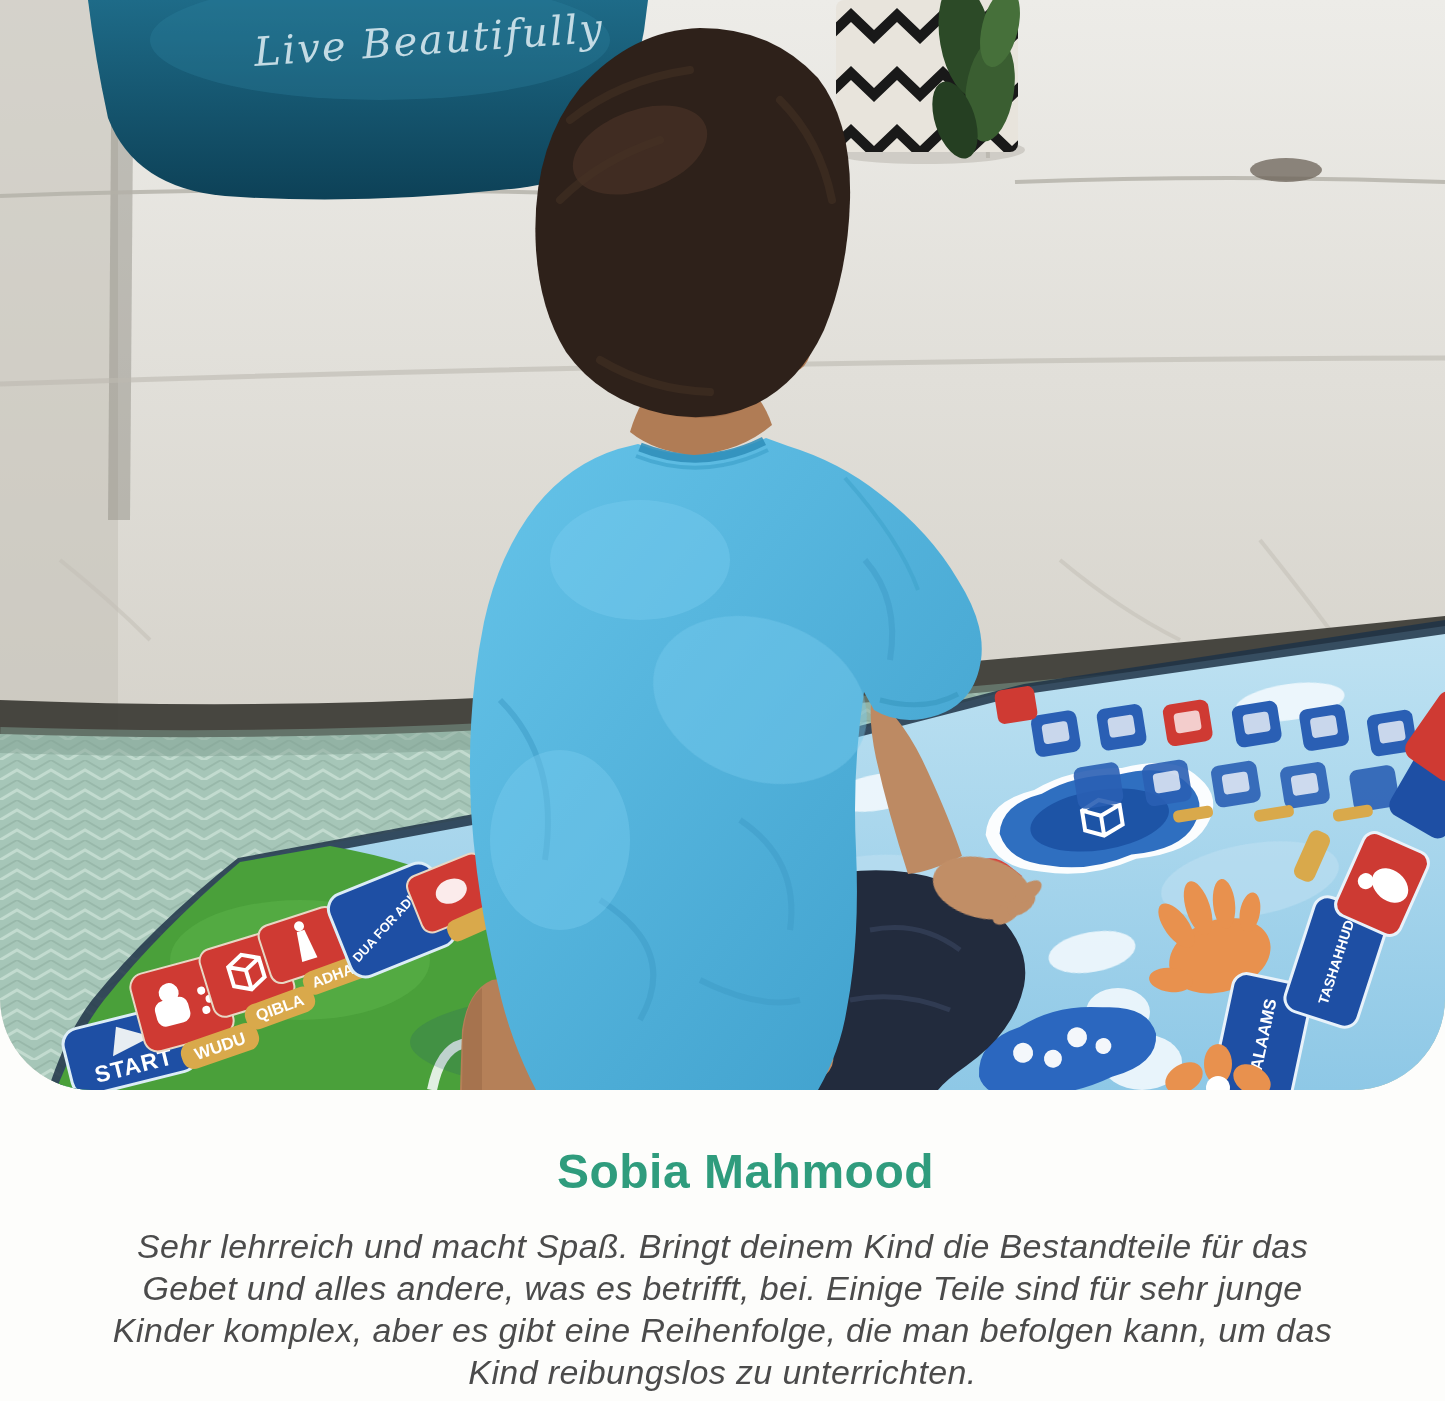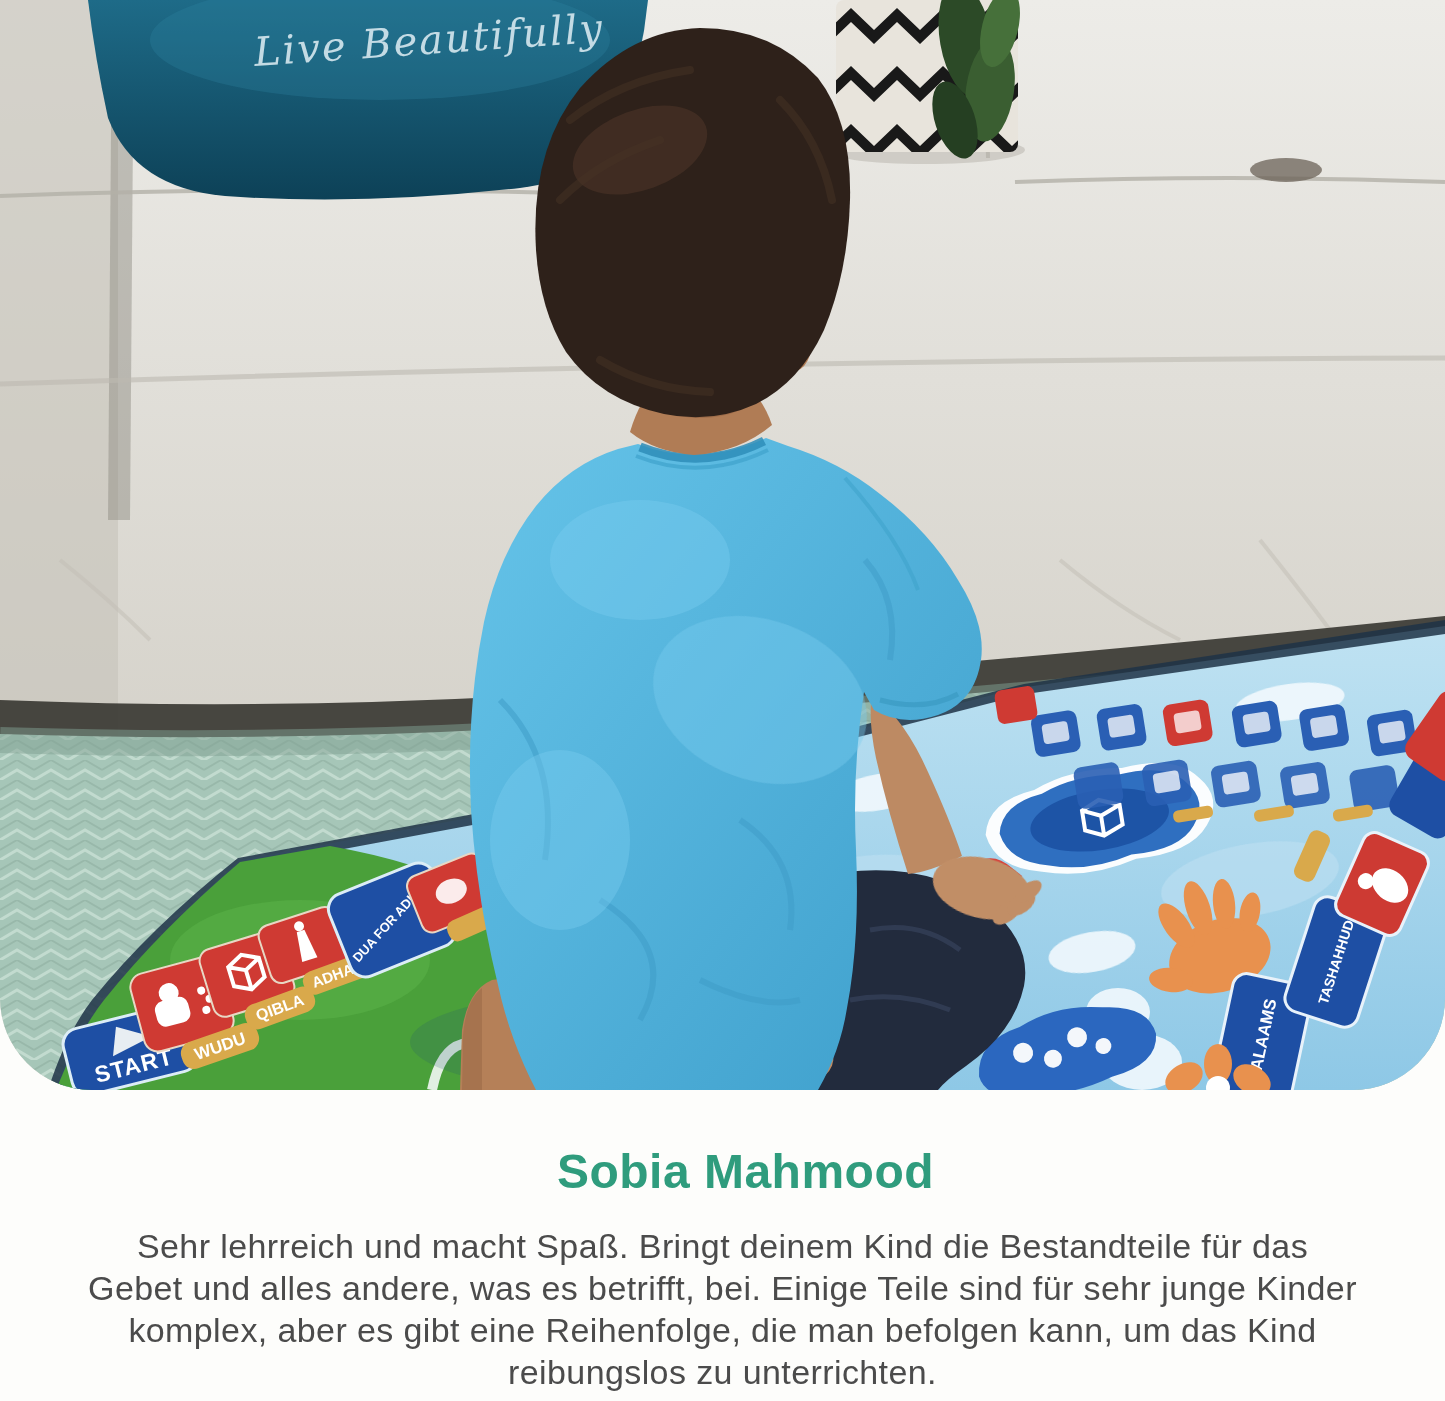--- a/index.html
+++ b/index.html
@@ -14,21 +14,21 @@
   }
   .photo svg{display:block;width:1445px;height:1090px;}
   .reviewer{
     margin:54px 0 0 0;text-align:center;
     font-size:48px;font-weight:bold;letter-spacing:.5px;
     color:#2f9c7d;
     padding-left:46px;
   }
   .review-text{
     width:1270px;margin:26px auto 0 auto;text-align:center;
-    font-size:34px;font-weight:400;
+    font-size:34px;font-style:italic;font-weight:400;
     color:#4b4b4b;line-height:42px;letter-spacing:.4px;
   }
   .tile-label{fill:#ffffff;font-weight:bold;text-anchor:middle;font-family:"Liberation Sans",sans-serif;}
   .script{font-family:"DejaVu Serif",serif;font-style:italic;fill:#d6e8ef;opacity:.9;}
 </style>
 </head>
 <body>
 
 <div class="photo">
 <svg viewBox="0 0 1445 1090">

